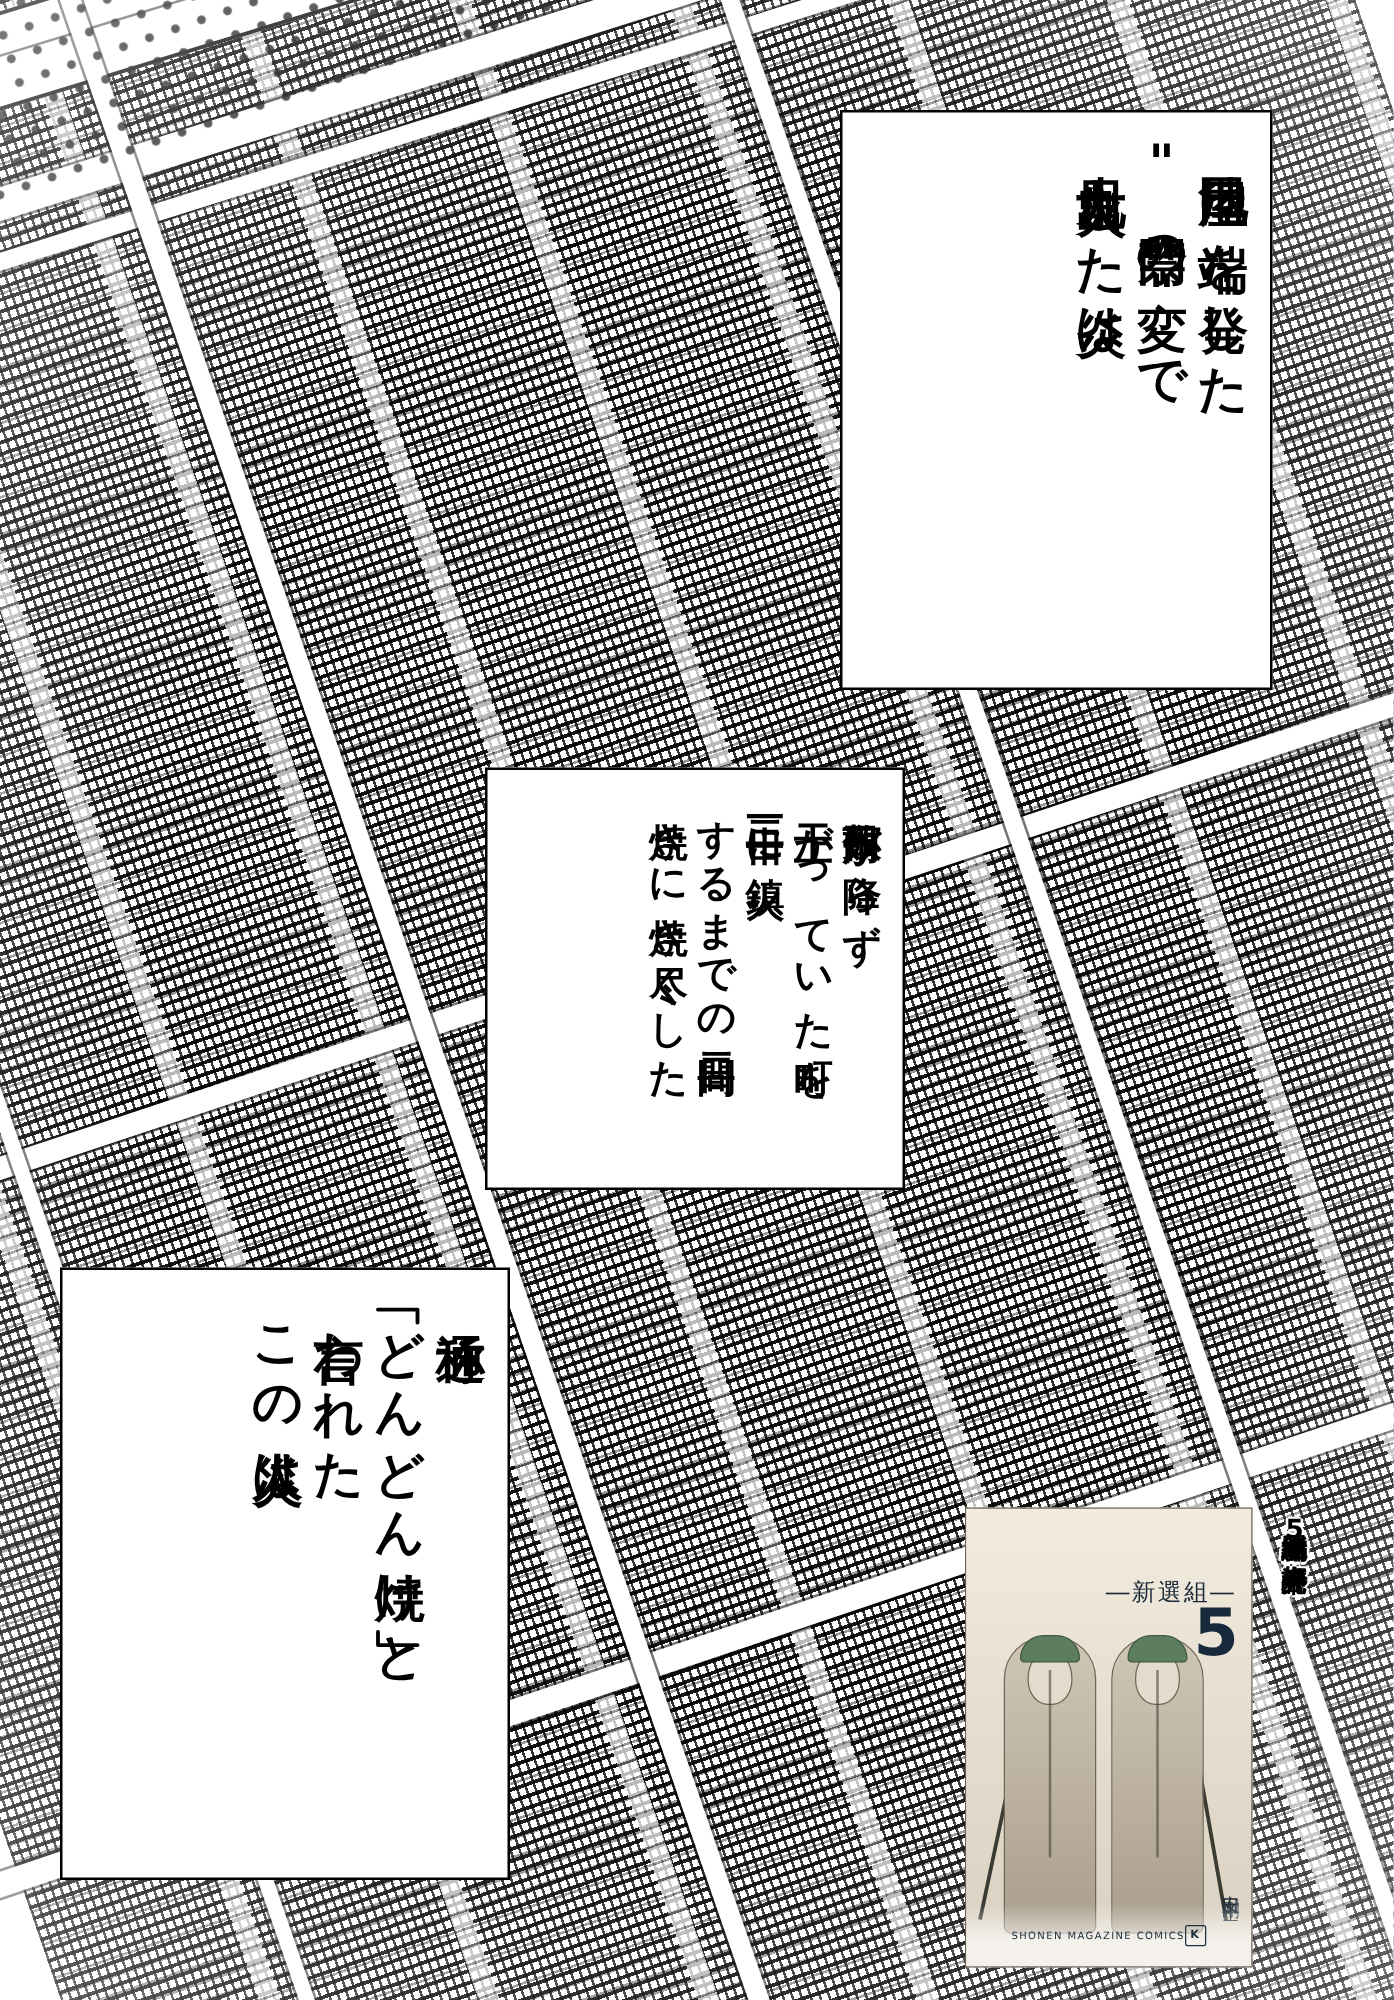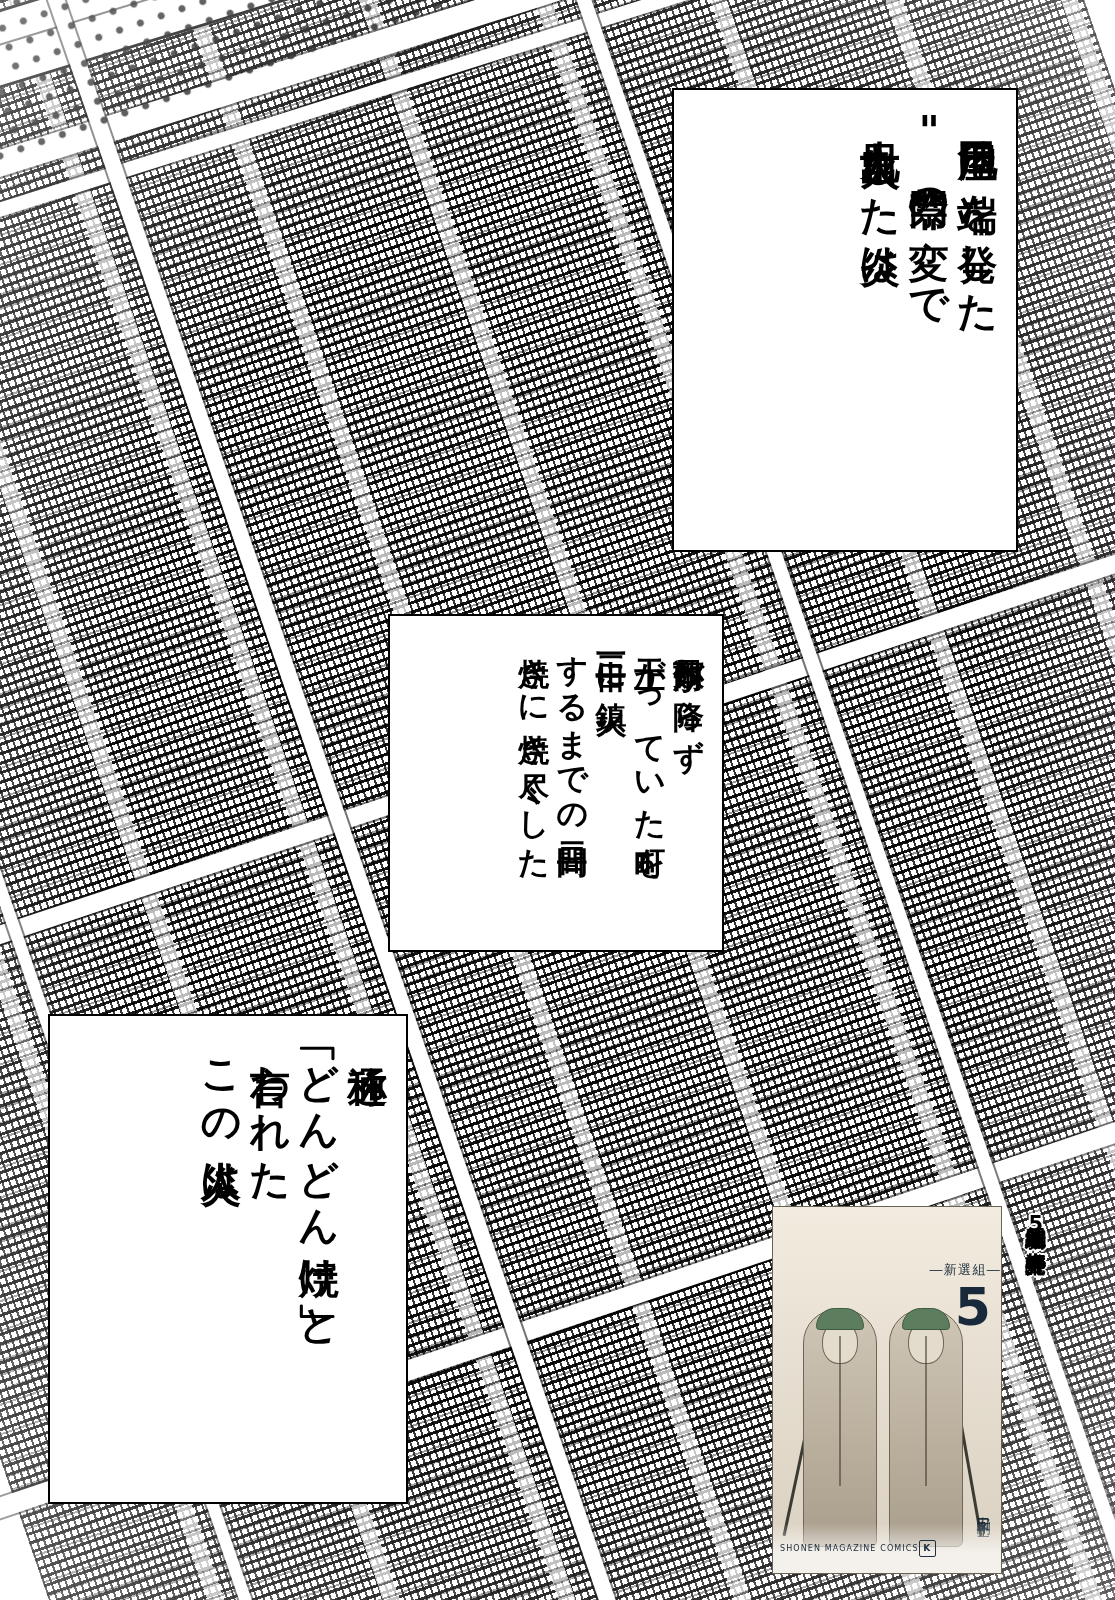--- a/index.html
+++ b/index.html
@@ -162,23 +162,23 @@
     font-family:"DejaVu Sans", sans-serif;
     font-weight:700;
     font-size:38px;
     color:#12202e;
     letter-spacing:-.02em;
     line-height:1;
     text-align:right;
   }
   .cover-sub{
     position:absolute;
-    right:0; top:54px;
-    font-family:"DejaVu Sans", sans-serif;
-    font-size:13px;
+    right:12px; top:54px;
+    font-family:"DejaVu Sans", sans-serif;
+    font-size:19px;
     color:#1b2a38;
     letter-spacing:.1em;
   }
   .cover-vol{
     position:absolute;
     right:10px; top:74px;
     font-family:"DejaVu Sans", sans-serif;
     font-weight:700;
     font-size:52px;
     color:#17293a;
@@ -190,21 +190,21 @@
     writing-mode:vertical-rl;
     font-family:"DejaVu Sans", sans-serif;
     font-size:14px;
     color:#1b2a38;
     letter-spacing:.18em;
   }
   .cover-footer{
     position:absolute;
     left:0; right:0; bottom:0;
     height:26px;
-    display:flex; align-items:center; justify-content:flex-start;
+    display:flex; align-items:center; justify-content:center;
     padding:12px 7px;
     font-family:"DejaVu Sans", sans-serif;
     font-size:8px;
     letter-spacing:.14em;
     color:#20303f;
     background:linear-gradient(180deg, rgba(255,255,255,0) 0%, rgba(255,255,255,.7) 60%);
   }
   .cover-logo{
     width:15px;height:15px;border:1.5px solid #20303f;border-radius:2px;
     display:flex;align-items:center;justify-content:center;font-size:9px;font-weight:700;

